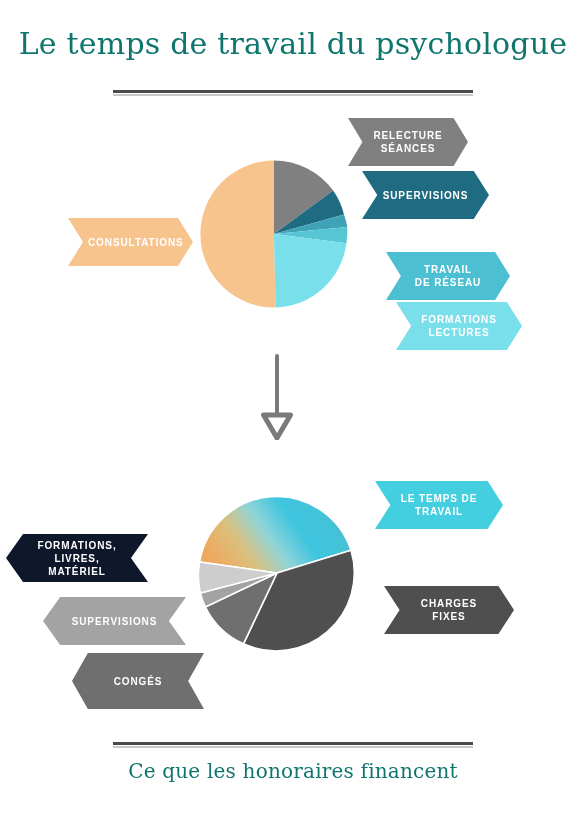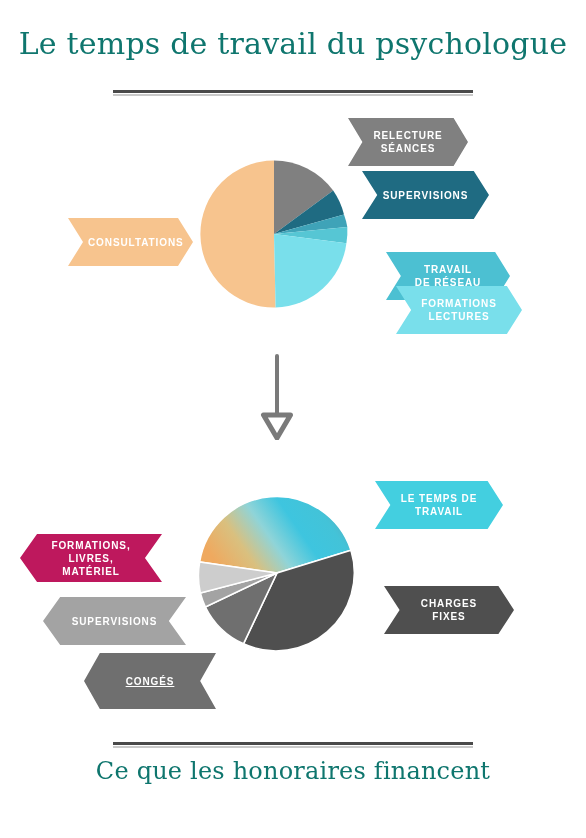--- a/index.html
+++ b/index.html
@@ -29,21 +29,21 @@
     letter-spacing: 0.2px;
     white-space: nowrap;
   }
   #title-top {
     top: 24px;
     font-size: 30px;
     line-height: 40px;
   }
   #title-bottom {
     top: 752px;
-    font-size: 24px;
+    font-size: 20px;
     line-height: 38px;
   }
 
   .rule-group {
     position: absolute;
     left: 113px;
     width: 360px;
   }
   .rule-thick {
     height: 3px;
@@ -132,21 +132,21 @@
   </div>
 
 
   <div class="banner point-right" style="left:386px; top:252px; width:124px; height:44px; background:#4cc0d2;">
     <span class="banner-text">
       <span>TRAVAIL</span><br>
       <span>DE RÉSEAU</span>
     </span>
   </div>
 
-  <div class="banner point-right" style="left:396px; top:286px; width:126px; height:44px; background:#79dfeb;">
+  <div class="banner point-right" style="left:396px; top:302px; width:126px; height:44px; background:#79dfeb;">
     <span class="banner-text">
       <span>FORMATIONS</span><br>
       <span>LECTURES</span>
     </span>
   </div>
 
   <div class="banner point-right" style="left:68px; top:218px; width:125px; height:35px; background:#f7c48e;">
     <span class="banner-text">CONSULTATIONS</span>
   </div>
 
@@ -189,32 +189,32 @@
     </span>
   </div>
 
   <div class="banner point-right" style="left:384px; top:546px; width:130px; height:46px; background:#4f4f4f;margin-top:40px;">
     <span class="banner-text">
       <span>CHARGES</span><br>
       <span>FIXES</span>
     </span>
   </div>
 
-  <div class="banner point-left" style="left:20px; top:534px; width:142px; height:36px; background:#be185d;">
+  <div class="banner point-left" style="left:6px; top:534px; width:142px; height:36px; background:#0f172a;">
     <span class="banner-text">
       <span>FORMATIONS,</span><br>
       <span>LIVRES, MATÉRIEL</span>
     </span>
   </div>
 
   <div class="banner point-left" style="left:43px; top:597px; width:143px; height:40px; background:#a3a3a3;">
     <span class="banner-text">SUPERVISIONS</span>
   </div>
 
-  <div class="banner point-left" style="left:84px; top:653px; width:132px; height:56px; background:#6f6f6f;text-decoration:underline;">
+  <div class="banner point-left" style="left:72px; top:653px; width:132px; height:56px; background:#6f6f6f;">
     <span class="banner-text">CONGÉS</span>
   </div>
 
   <div class="rule-group" id="rule-bottom">
     <div class="rule-thick"></div>
     <div class="rule-thin"></div>
   </div>
 
   <div class="title" id="title-bottom">Ce que les honoraires financent</div>
 

